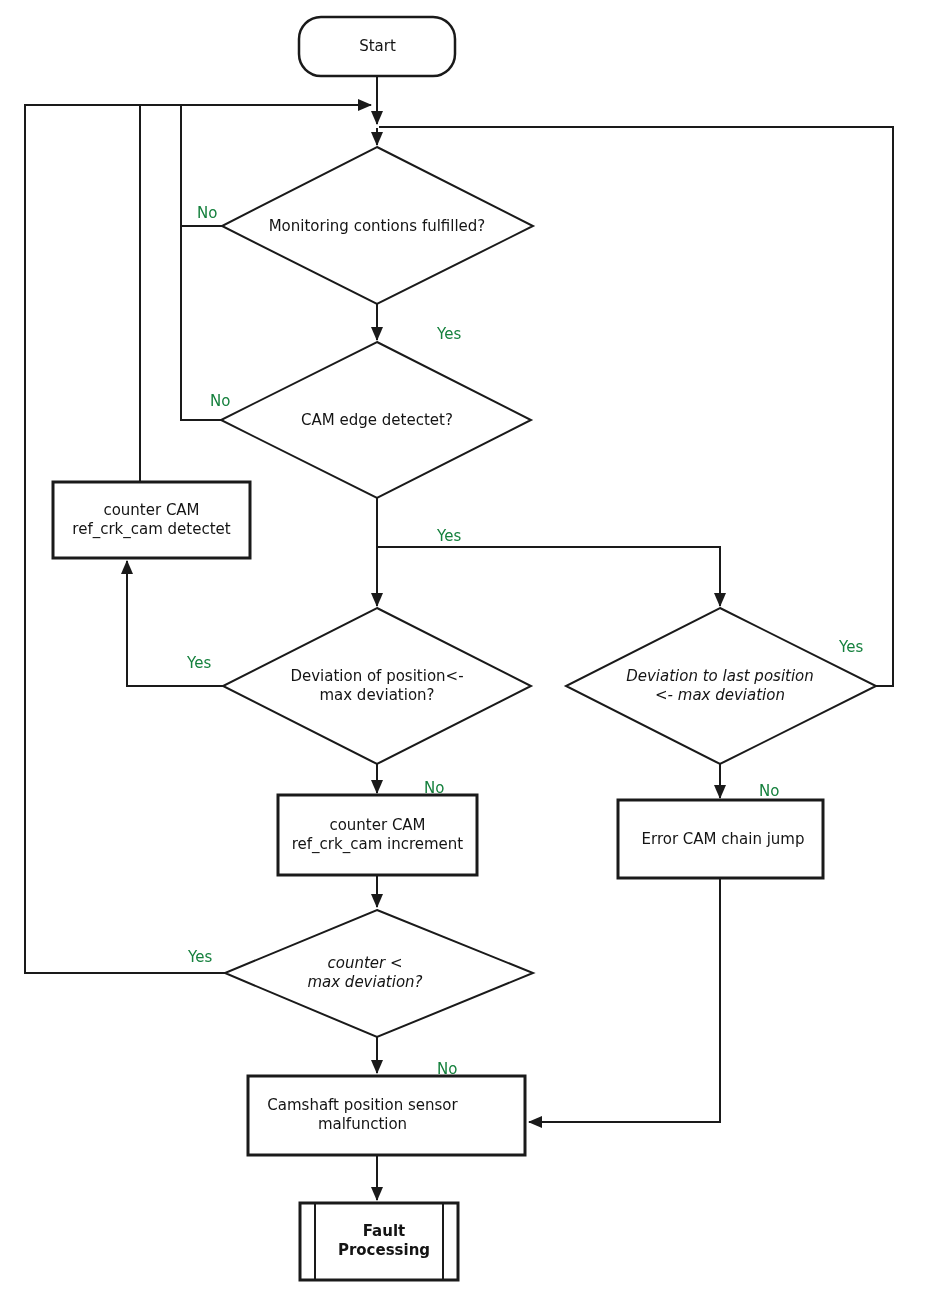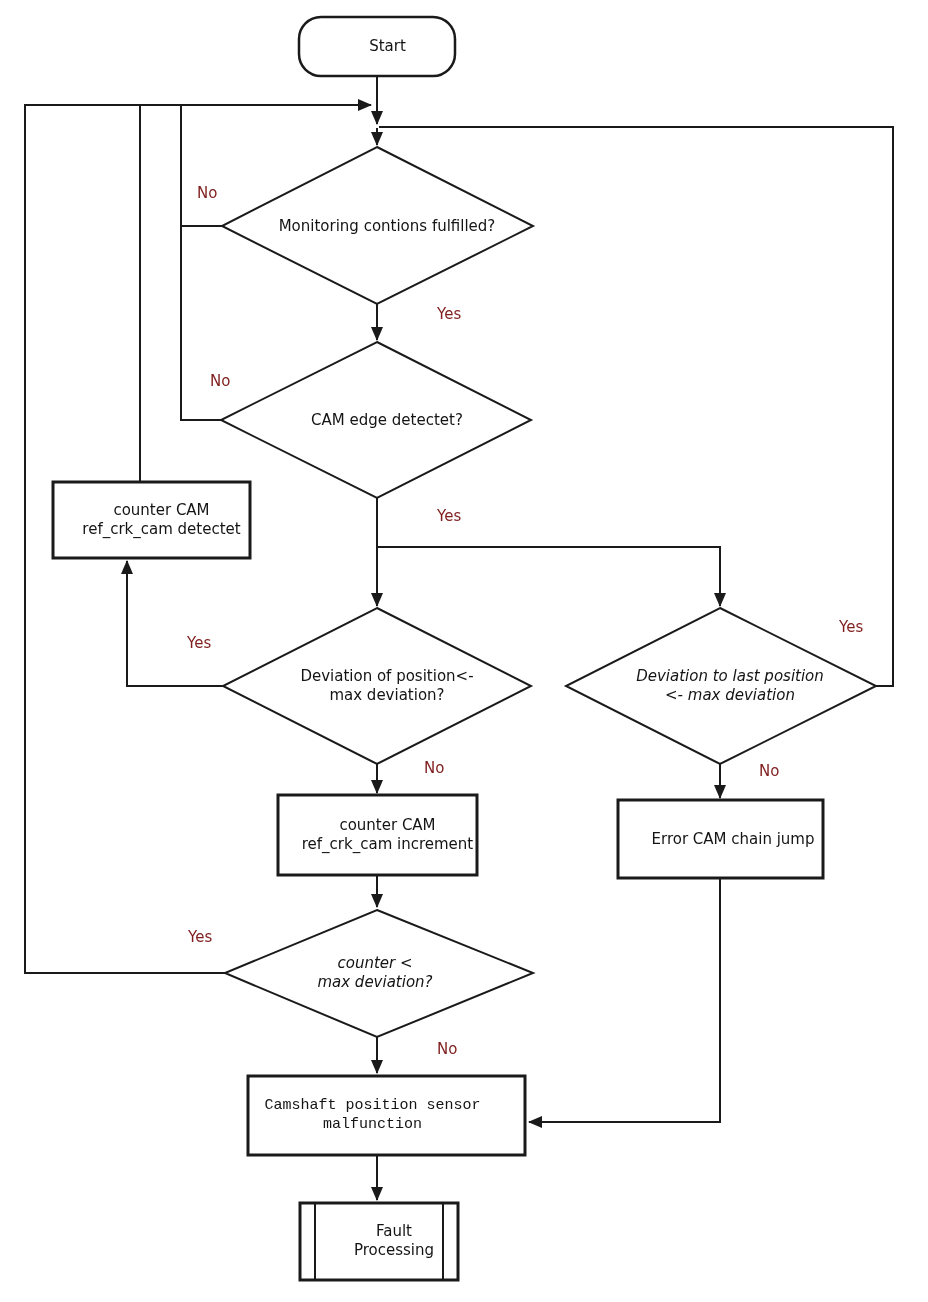--- a/index.html
+++ b/index.html
@@ -20,28 +20,28 @@
     left: 0;
     top: 0;
   }
   .txt {
     position: absolute;
     text-align: center;
     font-size: 15px;
     line-height: 19px;
     color: #141414;
     white-space: nowrap;
-    margin-left: 10px;
   }
   .lbl {
     position: absolute;
     font-size: 15px;
     line-height: 18px;
-    color: #7f1d1d;
+    color: #15803d;
     white-space: nowrap;
+    margin-top: 20px;
   }
 </style>
 </head>
 <body>
 
 <div class="canvas">
 
   <svg width="928" height="1302" viewBox="0 0 928 1302">
     <defs>
       <marker id="arr" markerUnits="userSpaceOnUse" markerWidth="14" markerHeight="12" refX="13" refY="6" orient="auto">
@@ -115,26 +115,26 @@
     <div>ref_crk_cam increment</div>
   </div>
 
   <div class="txt" style="left:620px; top:830px; width:206px;">Error CAM chain jump</div>
 
   <div class="txt" style="left:215px; top:954px; width:300px;font-style:italic;">
     <div>counter &lt;</div>
     <div>max deviation?</div>
   </div>
 
-  <div class="txt" style="left:250px; top:1096px; width:225px;font-family:Liberation Mono, monospace;">
+  <div class="txt" style="left:250px; top:1096px; width:225px;">
     <div>Camshaft position sensor</div>
     <div>malfunction</div>
   </div>
 
-  <div class="txt" style="left:316px; top:1222px; width:136px;">
+  <div class="txt" style="left:316px; top:1222px; width:136px;font-weight:bold;">
     <div>Fault</div>
     <div>Processing</div>
   </div>
 
   <div class="lbl" style="left:197px; top:184px;">No</div>
   <div class="lbl" style="left:437px; top:305px;">Yes</div>
   <div class="lbl" style="left:210px; top:372px;">No</div>
   <div class="lbl" style="left:437px; top:507px;">Yes</div>
   <div class="lbl" style="left:187px; top:634px;">Yes</div>
   <div class="lbl" style="left:424px; top:759px;">No</div>

